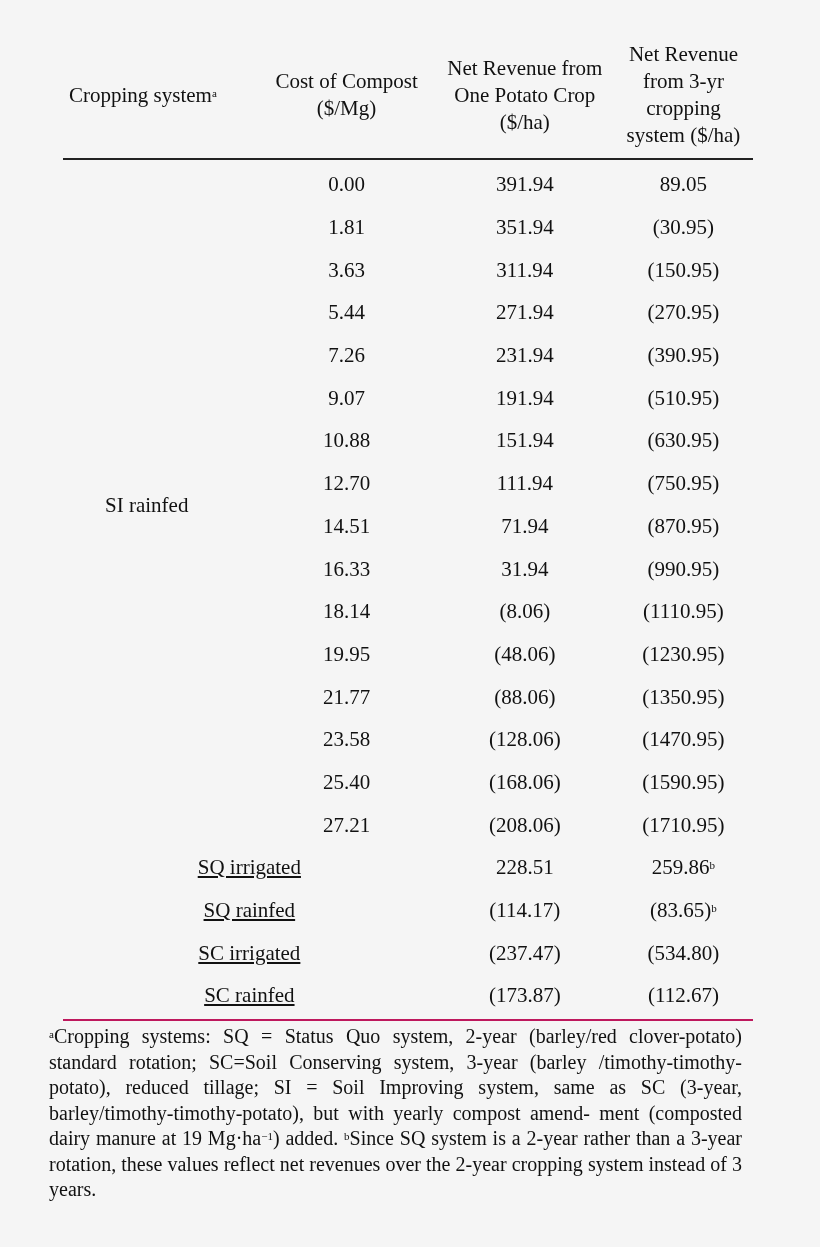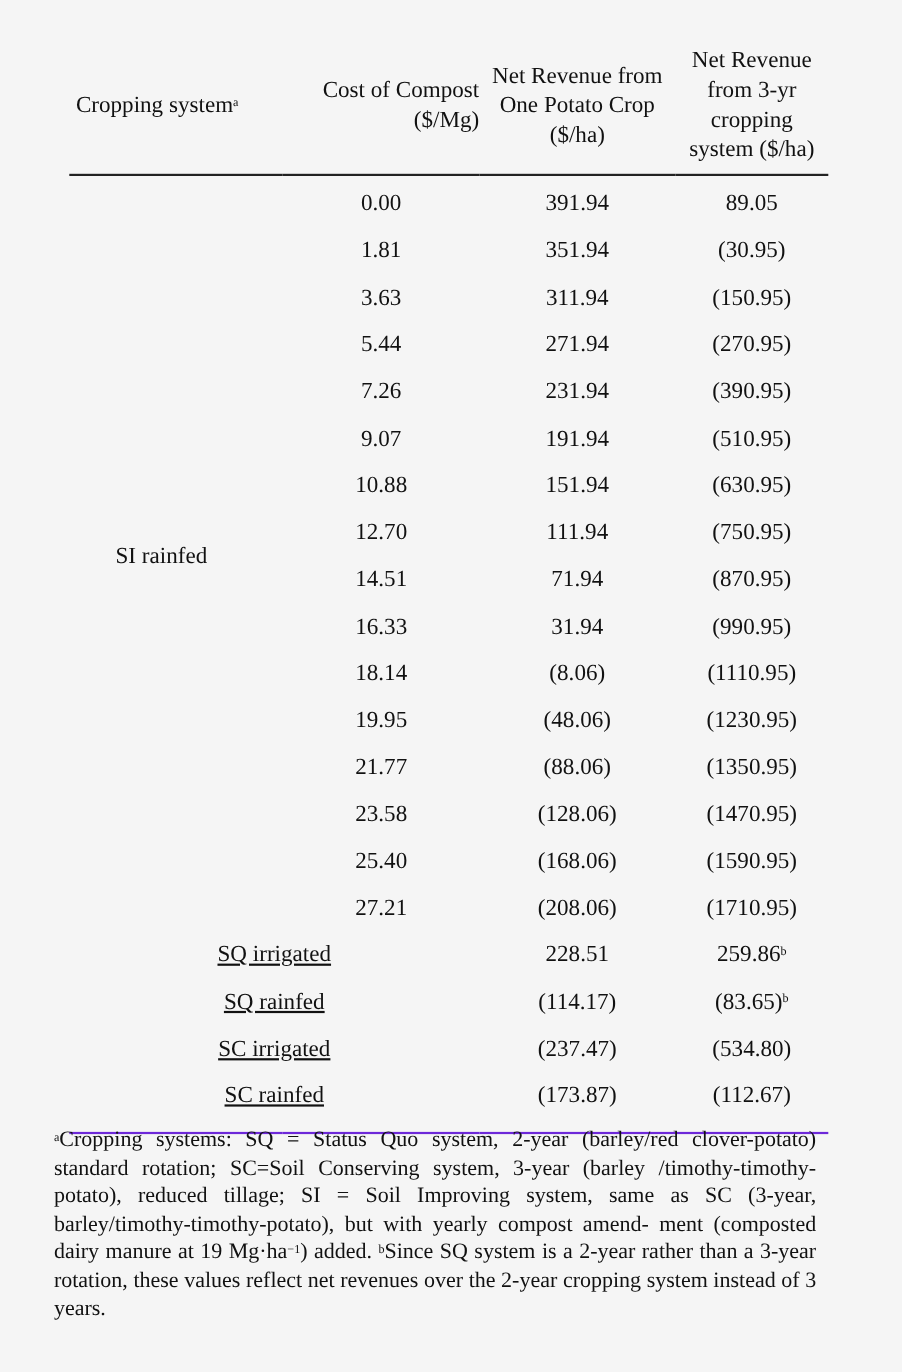--- a/index.html
+++ b/index.html
@@ -24,32 +24,32 @@
   thead th {
     font-weight: normal;
     line-height: 27px;
     vertical-align: middle;
     text-align: center;
     padding: 0 0 6px 0;
     height: 114px;
     border-bottom: 2px solid #222;
   }
   th.col-sys { width: 190px; text-align: left; padding-left: 6px; }
-  th.col-cost { width: 180px; text-align: right; }
+  th.col-cost { width: 180px; }
   th.col-one { width: 180px; }
   th.col-three { width: 140px; }
   sup { font-size: 11px; vertical-align: top; position: relative; top: -2px; }
   tbody td {
     text-align: center;
     height: 42.7px;
     padding: 0;
     line-height: 26px;
   }
   tbody tr.first td { padding-top: 3px; }
-  tbody tr.last td { border-bottom: 2px solid #6d28d9; padding-bottom: 12px; }
+  tbody tr.last td { border-bottom: 2px solid #be185d; padding-bottom: 2px; }
   td.si-label { text-align: left; padding-left: 42px; vertical-align: middle; }
   td.other-sys { text-align: center; padding-left: 0px; text-decoration: underline; }
   .footnote {
     position: absolute;
     left: 49px; top: 1024px;
     width: 693px;
     font-size: 20px;
     line-height: 25.5px;
     text-align: justify;
   }

